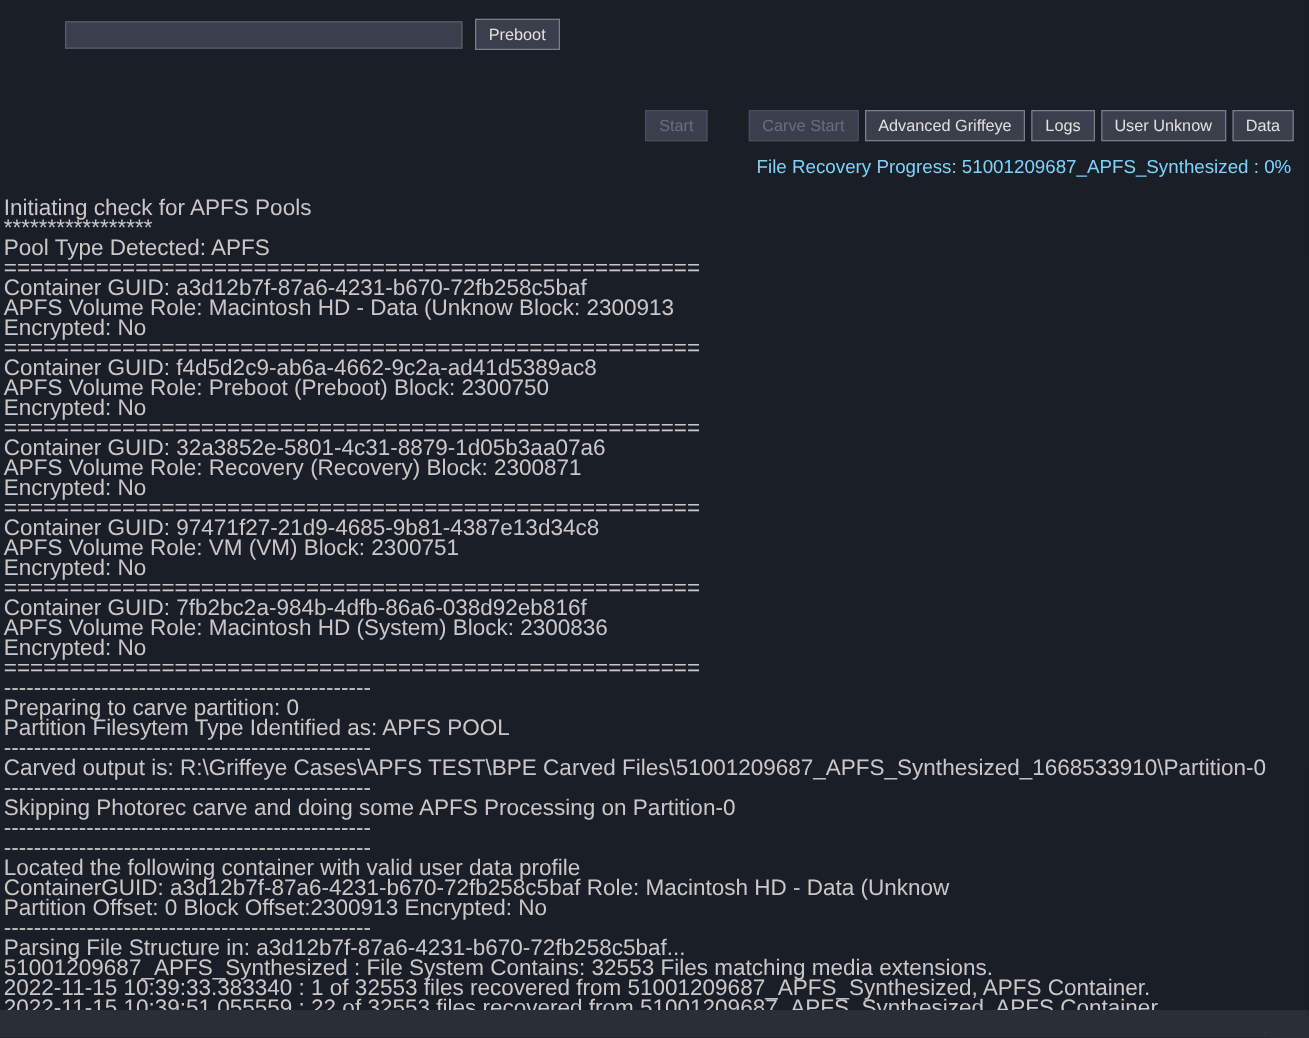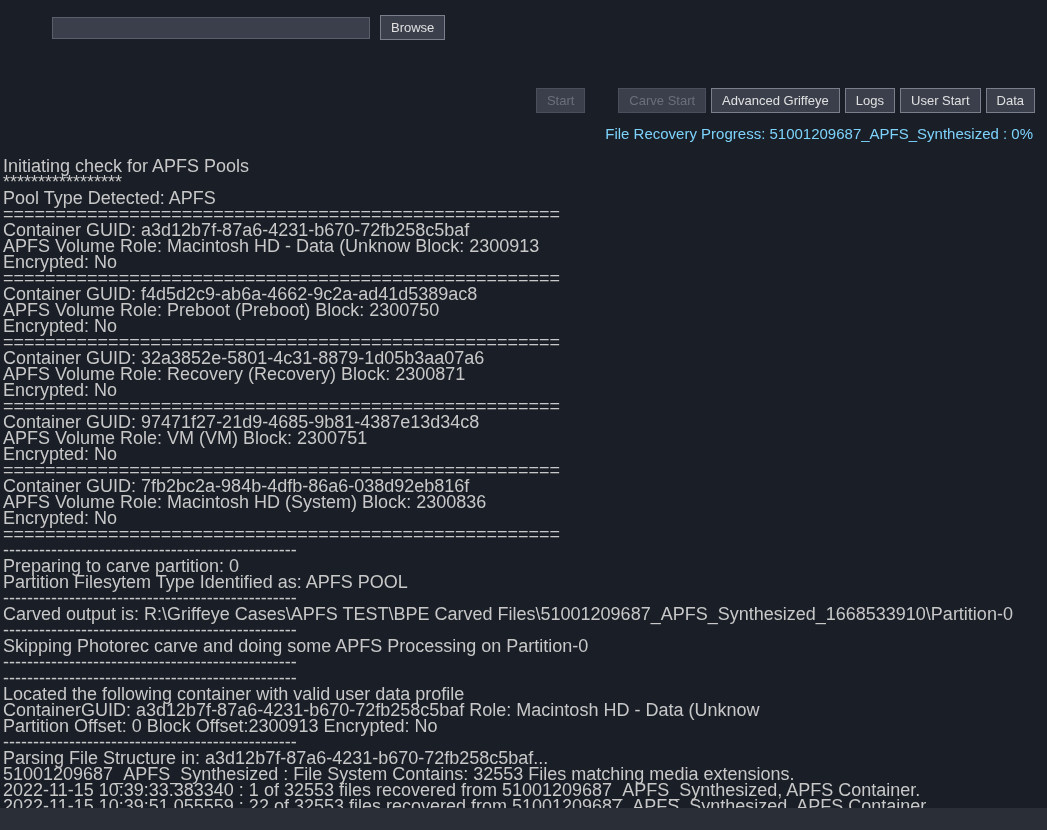--- a/index.html
+++ b/index.html
@@ -73,29 +73,29 @@
     height:22px;
     background:#2a2e37;
   }
 </style>
 </head>
 <body>
 
 <div class="top-area">
   <div class="input-row">
     <input class="path-input" type="text" value="" style="">
-    <button class="btn">Browse</button>
+    <button class="btn">Preboot</button>
   </div>
 
   <div class="button-row">
     <button class="btn disabled">Start</button>
     <button class="btn disabled">Carve Start</button>
     <button class="btn">Advanced Griffeye</button>
     <button class="btn">Logs</button>
-    <button class="btn">User Start</button>
+    <button class="btn">User Unknow</button>
     <button class="btn">Data</button>
   </div>
 
   <div class="progress-row">File Recovery Progress: 51001209687_APFS_Synthesized : 0%</div>
 </div>
 
 <div class="log-area" id="log-area">Initiating check for APFS Pools
 *****************
 Pool Type Detected: APFS
 =====================================================

